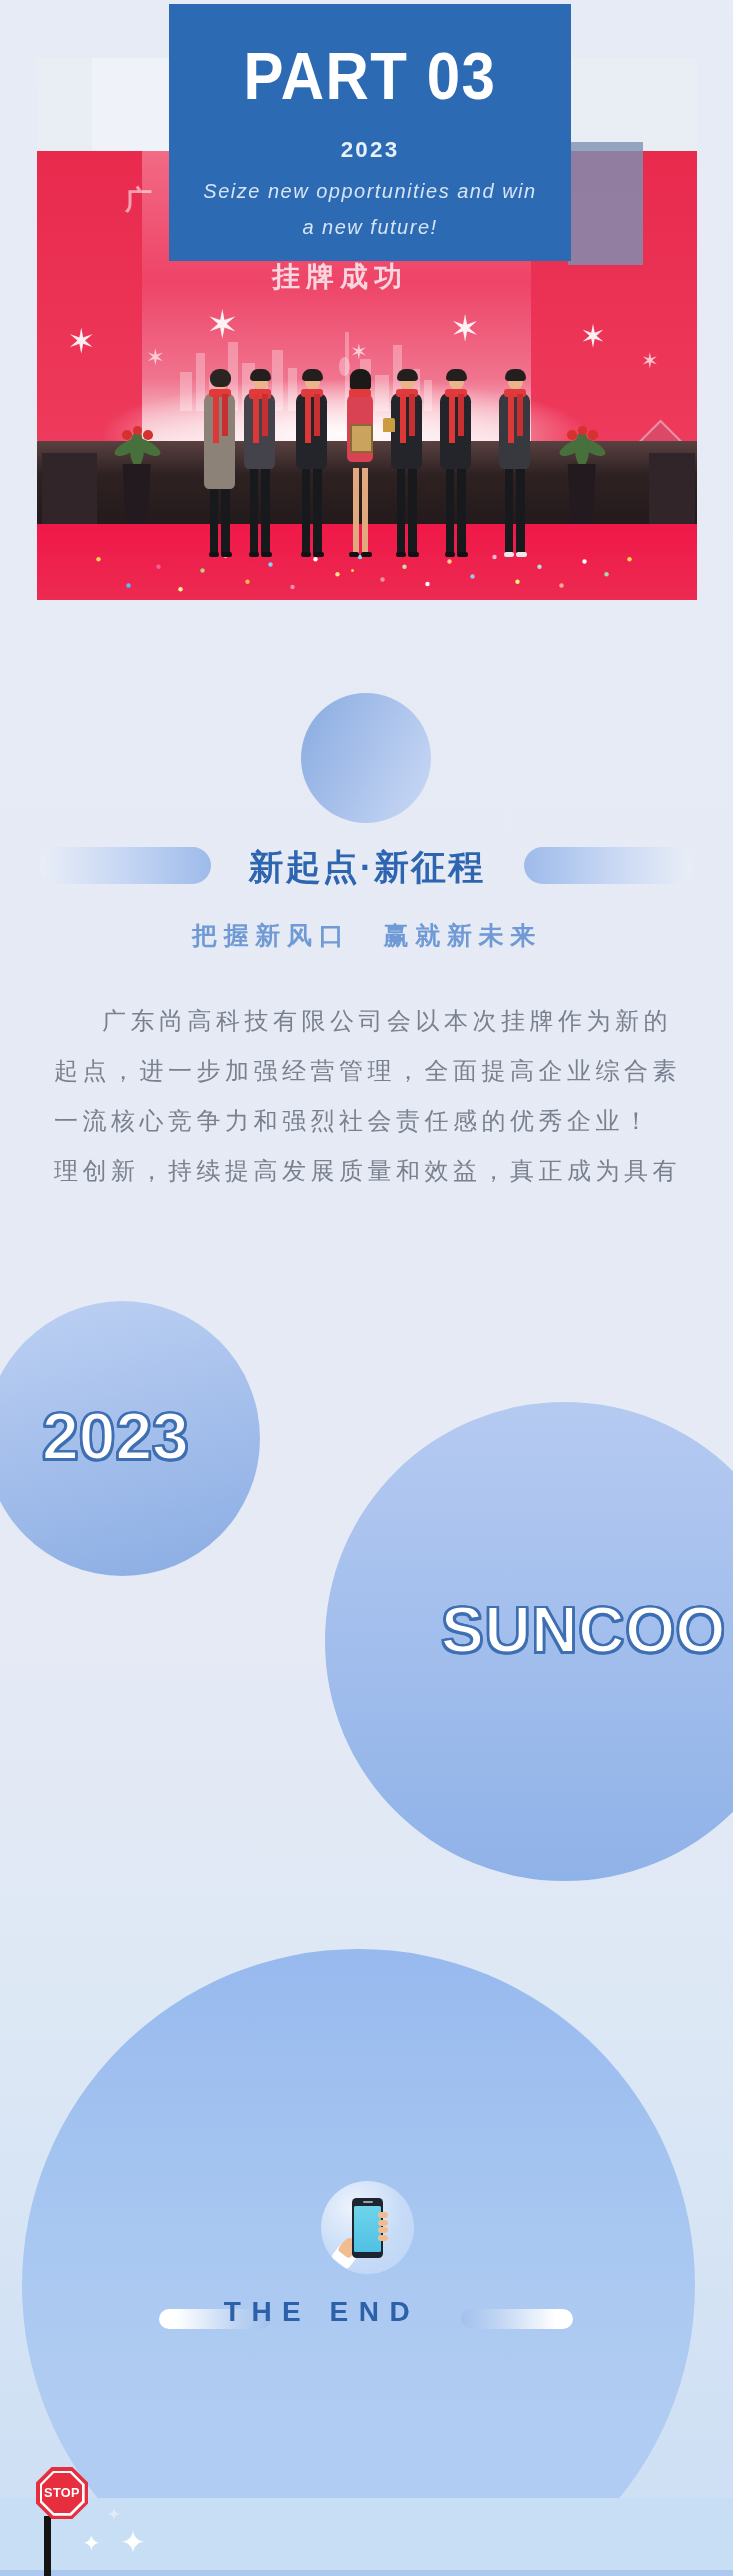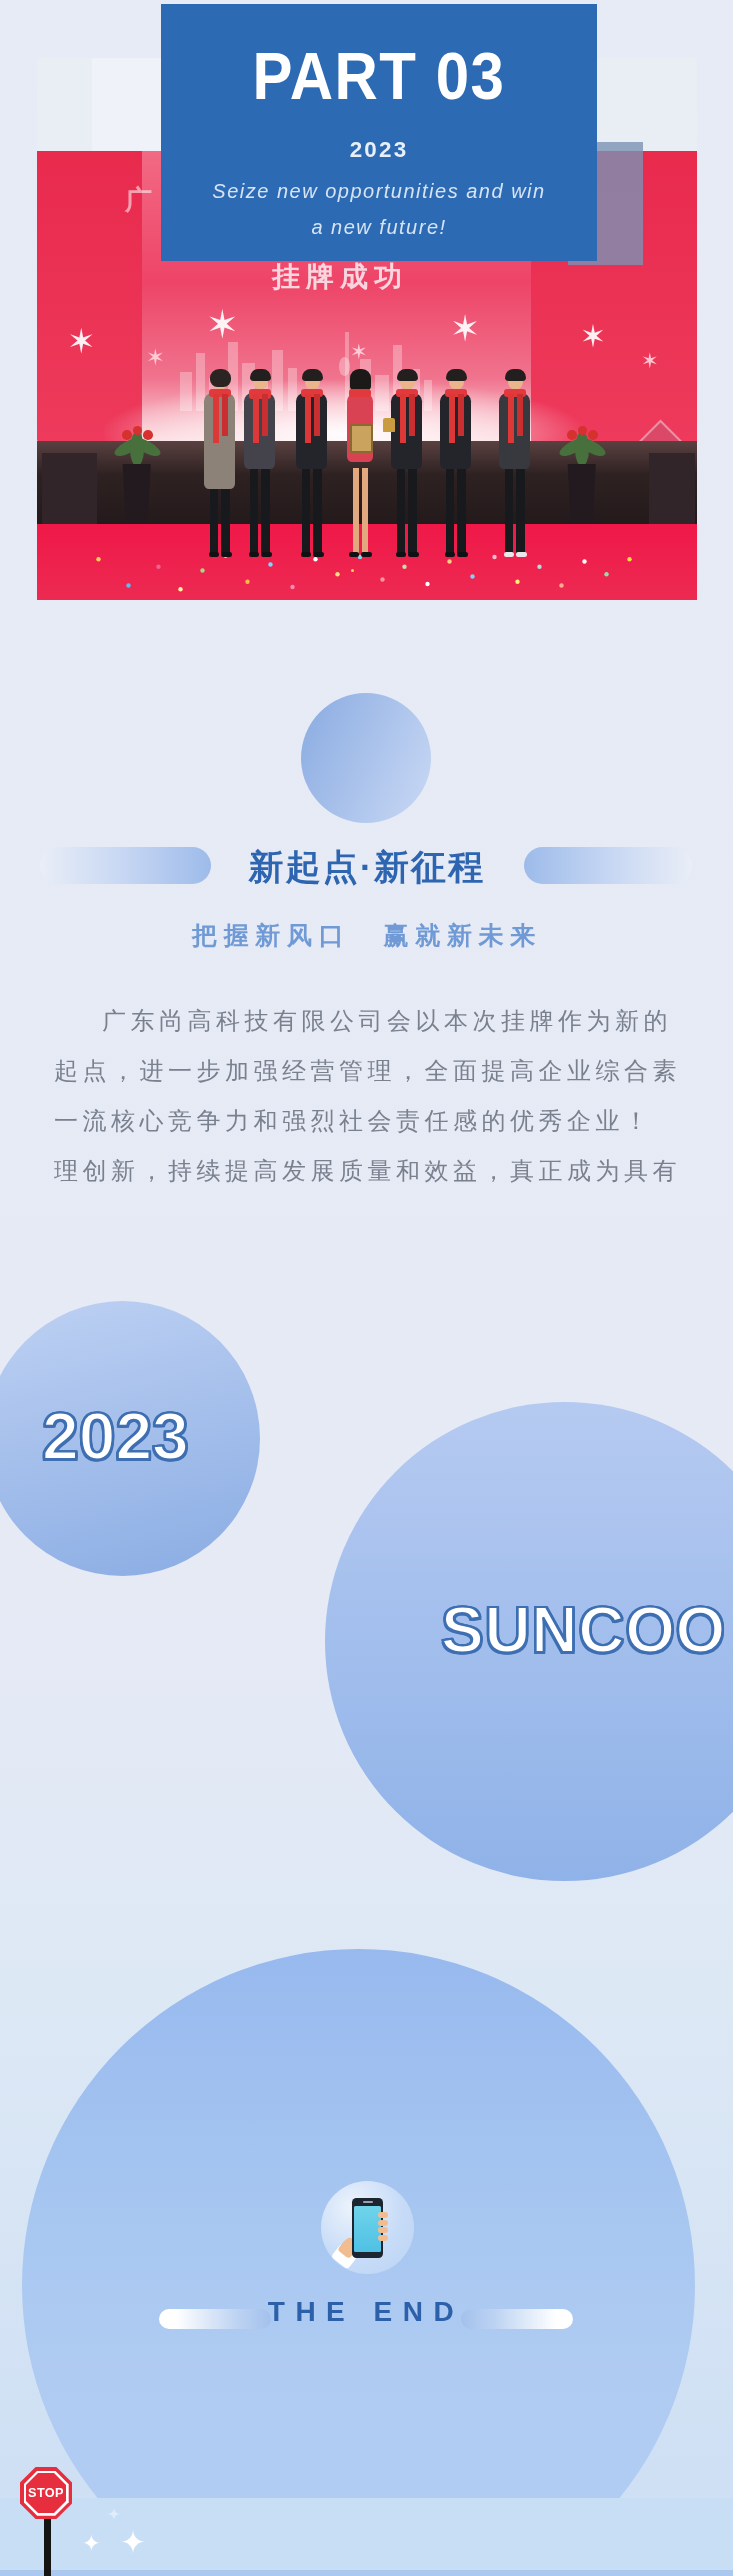--- a/index.html
+++ b/index.html
@@ -66,21 +66,21 @@
   .p4 .legA{left:14px;}.p4 .legB{left:23px;}
   .p4 .hair{height:21px;background:#1c1919;}
   .cert{left:10.5px;top:52px;width:19.4px;height:25.4px;background:#caa35f;border:2.2px solid #8a6a33;border-radius:1.5px;z-index:4;}
   .trophy{left:-3px;top:46px;width:12px;height:13.5px;background:#c89c3f;border-radius:2.2px 2.2px 0.7px 0.7px;z-index:4;}
   .shirt{left:17px;top:22.4px;width:7.5px;height:12px;background:#f2f4f6;clip-path:polygon(0 0,100% 0,50% 100%);z-index:2;}
   .p7 .torso{background:#37393f;}
   .p7 .shoeA,.p7 .shoeB{background:#e8e8ea;}
 
   
   .grey-square{left:568px;top:142px;width:75px;height:123px;background:rgba(123,146,180,.8);z-index:3;}
-  .part-card{left:161px;top:3.7px;width:436px;height:257px;background:#2d6ab4;z-index:4;
+  .part-card{left:169px;top:3.7px;width:402px;height:257px;background:#2d6ab4;z-index:4;
              text-align:center;color:#fff;}
   .part-title{margin-top:43px;font-size:60px;font-weight:bold;letter-spacing:1.5px;line-height:1;transform:scaleY(1.1);}
   .part-year{margin-top:30px;font-size:22.4px;font-weight:bold;color:#e8f0fa;letter-spacing:2.2px;}
   .part-slogan{margin-top:10.5px;font-size:20px;line-height:36px;font-style:italic;color:#d7e4f4;letter-spacing:1.5px;}
   .part-slogan2{font-size:20px;line-height:36px;font-style:italic;color:#d7e4f4;letter-spacing:1.5px;}
 
   
   .mid-circle{left:301px;top:693px;width:130px;height:130px;border-radius:50%;
               background:linear-gradient(115deg,#8cade2 5%,#c7d7f4 95%);}
   .sec-title{left:0;width:734px;top:844px;text-align:center;font-size:35px;font-weight:bold;
@@ -112,27 +112,27 @@
           background:radial-gradient(circle at 35% 28%,rgba(255,255,255,.8) 0%,rgba(236,244,255,.45) 55%,rgba(226,238,252,.3) 100%);}
   .cuff{left:334px;top:2248px;width:21px;height:16.5px;background:#ffffff;border-radius:3.7px;transform:rotate(38deg);}
   .wrist{left:340px;top:2242px;width:15px;height:13.5px;background:#f1bd90;border-radius:3.7px;transform:rotate(38deg);}
   .phone{left:352px;top:2198px;width:31px;height:60px;background:#1c2530;border-radius:4.5px;}
   .phone-screen{left:2.2px;top:7.5px;width:27px;height:46px;border-radius:1.5px;
                 background:linear-gradient(180deg,#6fd4ea,#4fc0e4);}
   .speaker{left:10.5px;top:3px;width:10.5px;height:2.2px;border-radius:1.5px;background:#97a2ad;}
   .finger{width:9.7px;height:6px;background:#f1bd90;border-radius:3px;left:378px;}
   .thumb{left:346px;top:2238px;width:7.5px;height:11.2px;background:#f1bd90;border-radius:3.7px;transform:rotate(-22deg);}
   .end-text{left:0;width:644px;top:2296px;text-align:center;font-size:28px;font-weight:bold;
-            color:#2c61aa;letter-spacing:10.5px;padding-left:44px;}
+            color:#2c61aa;letter-spacing:10.5px;}
   .end-pill{top:2309px;width:112px;height:20px;border-radius:10.5px;}
   .end-pill-l{left:159px;background:linear-gradient(90deg,#ffffff 15%,#bdd3f2 70%,#a3c1ed 100%);}
   .end-pill-r{left:461px;background:linear-gradient(270deg,#ffffff 15%,#bdd3f2 70%,#a3c1ed 100%);}
   .light-band{left:0;top:2498px;width:734px;height:72px;background:#c7def5;}
   .bottom-strip{left:0;top:2570px;width:734px;height:6px;background:#abc9ef;}
-  .stop{left:20px;top:2467px;width:64px;height:52px;z-index:5;border-radius:14px;}
+  .stop{left:36px;top:2467px;width:64px;height:52px;z-index:5;border-radius:14px;}
   .oct{clip-path:polygon(30% 0,70% 0,100% 30%,100% 70%,70% 100%,30% 100%,0 70%,0 30%);}
   .oct1{left:0;top:0;width:52px;height:52px;background:#e62e3e;}
   .oct2{left:3.7px;top:3.7px;width:45px;height:45px;background:#ffffff;}
   .oct3{left:6px;top:6px;width:40px;height:40px;background:#e62e3e;display:flex;align-items:center;justify-content:center;}
   .stop-text{color:#fff;font-size:12.7px;font-weight:bold;letter-spacing:0.4px;}
   .pole{left:44px;top:2516px;width:6.7px;height:60px;background:#141414;z-index:4;}
   .sparkle{color:#ffffff;line-height:1;z-index:5;}
 </style>
 </head>
 <body>

